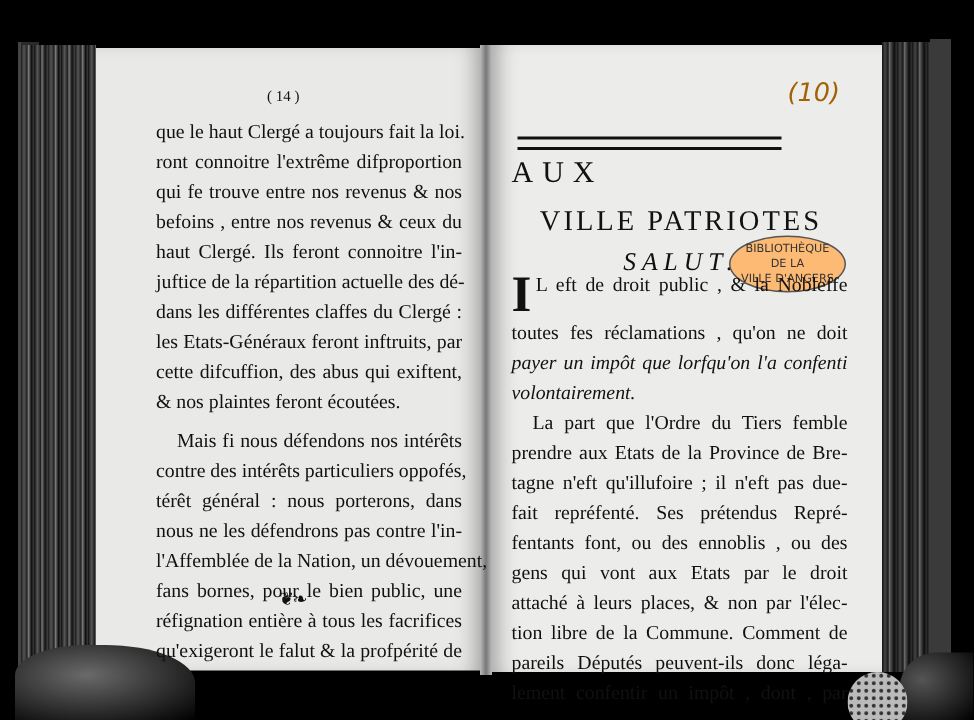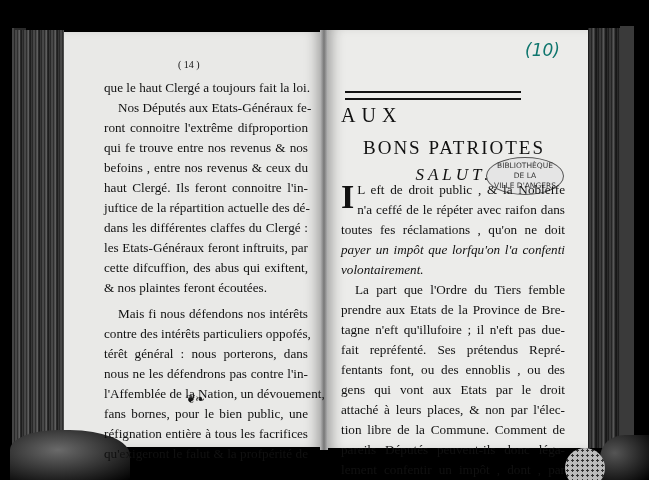--- a/index.html
+++ b/index.html
@@ -27,22 +27,22 @@
   .line.last { text-align-last:left; }
   .indent { text-indent:14px; }
   .folio { position:absolute; left:178px; top:59px; font-size:10px; }
   .fleuron { position:absolute; left:186px; top:392px; font-size:12px; letter-spacing:-1px; }
 
   .rule { position:absolute; left:345px; top:91px; width:176px; height:5px; border-top:2px solid #111; border-bottom:2px solid #111; }
   .title-aux { position:absolute; left:341px; top:104px; width:226px; font-size:20px; letter-spacing:6px; }
   .title-bons { position:absolute; left:341px; top:137px; width:226px; text-align:center; font-size:19px; letter-spacing:2px; }
   .title-salut { position:absolute; left:341px; top:165px; width:226px; text-align:center; font-size:17px; font-style:italic; letter-spacing:4px; }
   .dropcap { float:left; font-size:34px; line-height:30px; margin:2px 3px 0 0; font-weight:bold; }
-  .stamp { position:absolute; left:486px; top:157px; width:78px; height:38px; border:1.5px solid #555; border-radius:50%; font-family:"DejaVu Sans", sans-serif; font-size:7.5px; text-align:center; color:#333; line-height:10px; padding-top:3px; box-sizing:border-box; background:#e5e5e5; }
-  .handmark { position:absolute; left:525px; top:40px; font-family:"DejaVu Sans", sans-serif; font-size:17px; color:#0f766e; font-style:italic; }
+  .stamp { position:absolute; left:486px; top:157px; width:78px; height:38px; border:1.5px solid #555; border-radius:50%; font-family:"DejaVu Sans", sans-serif; font-size:7.5px; text-align:center; color:#333; line-height:10px; padding-top:3px; box-sizing:border-box; background:#fdba74; }
+  .handmark { position:absolute; left:525px; top:52px; font-family:"DejaVu Sans", sans-serif; font-size:17px; color:#a16207; font-style:italic; }
 </style>
 </head>
 <body>
 
 <div class="scan">
   <div class="edge-left-cover"></div>
   <div class="edge-left"></div>
   <div class="edge-right"></div>
   <div class="edge-right-cover"></div>
 
@@ -50,21 +50,20 @@
   <div class="page-right"></div>
   <div class="gutter"></div>
 
   <div class="ribbon"></div>
   <div class="ribbon2"></div>
   <div class="weight"></div>
 
   <div class="folio">( 14 )</div>
   <div class="text left-text">
     <span class="line">que le haut Clergé a toujours fait la loi.</span>
-    <span class="line indent">Nos Députés aux Etats-Généraux fe-</span>
     <span class="line">ront connoitre l'extrême difproportion</span>
     <span class="line">qui fe trouve entre nos revenus &amp; nos</span>
     <span class="line">befoins , entre nos revenus &amp; ceux du</span>
     <span class="line">haut Clergé. Ils feront connoitre l'in-</span>
     <span class="line">juftice de la répartition actuelle des dé-</span>
     <span class="line">dans les différentes claffes du Clergé :</span>
     <span class="line">les Etats-Généraux feront inftruits, par</span>
     <span class="line">cette difcuffion, des abus qui exiftent,</span>
     <span class="line last">&amp; nos plaintes feront écoutées.</span>
     <span class="line indent" style="margin-top:6px">Mais fi nous défendons nos intérêts</span>
@@ -75,33 +74,32 @@
     <span class="line">fans bornes, pour le bien public, une</span>
     <span class="line">réfignation entière à tous les facrifices</span>
     <span class="line">qu'exigeront le falut &amp; la profpérité de</span>
 
   </div>
   <div class="fleuron">❦❧</div>
 
   <div class="handmark">(10)</div>
   <div class="rule"></div>
   <div class="title-aux">AUX</div>
-  <div class="title-bons">BONS PATRIOTES</div>
+  <div class="title-bons">VILLE PATRIOTES</div>
   <div class="title-salut">SALUT.</div>
 
   <div class="stamp">
     <div>BIBLIOTHÈQUE</div>
     <div>DE LA</div>
     <div>VILLE D'ANGERS</div>
   </div>
 
   <div class="text right-text">
     <span class="dropcap">I</span>
     <span class="line">L eft de droit public , &amp; la Nobleffe</span>
-    <span class="line">n'a ceffé de le répéter avec raifon dans</span>
     <span class="line" style="clear:left">toutes fes réclamations , qu'on ne doit</span>
     <span class="line" style="font-style:italic">payer un impôt que lorfqu'on l'a confenti</span>
     <span class="line last" style="font-style:italic">volontairement.</span>
     <span class="line indent">La part que l'Ordre du Tiers femble</span>
     <span class="line">prendre aux Etats de la Province de Bre-</span>
     <span class="line">tagne n'eft qu'illufoire ; il n'eft pas due-</span>
     <span class="line">fait repréfenté. Ses prétendus Repré-</span>
     <span class="line">fentants font, ou des ennoblis , ou des</span>
     <span class="line">gens qui vont aux Etats par le droit</span>
     <span class="line">attaché à leurs places, &amp; non par l'élec-</span>

